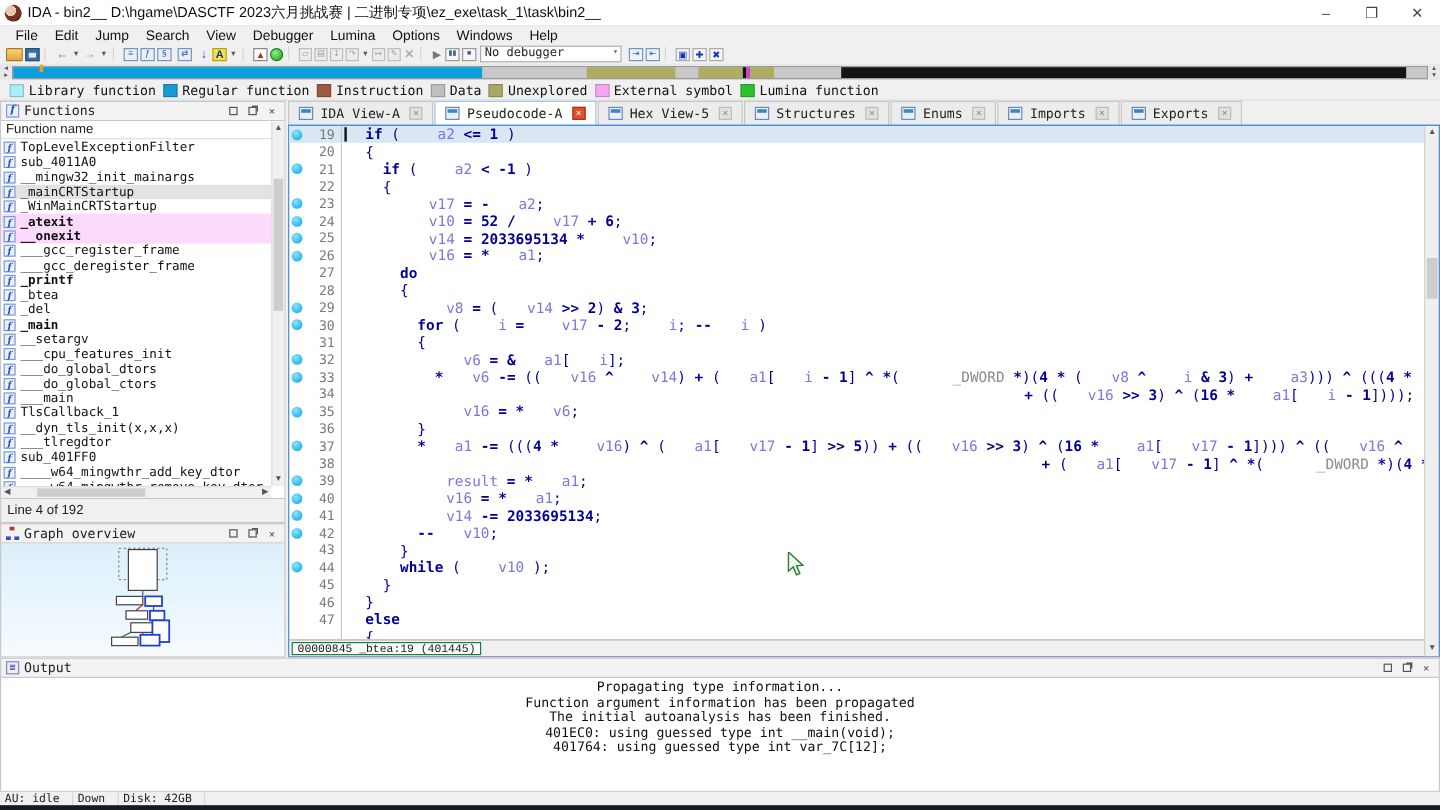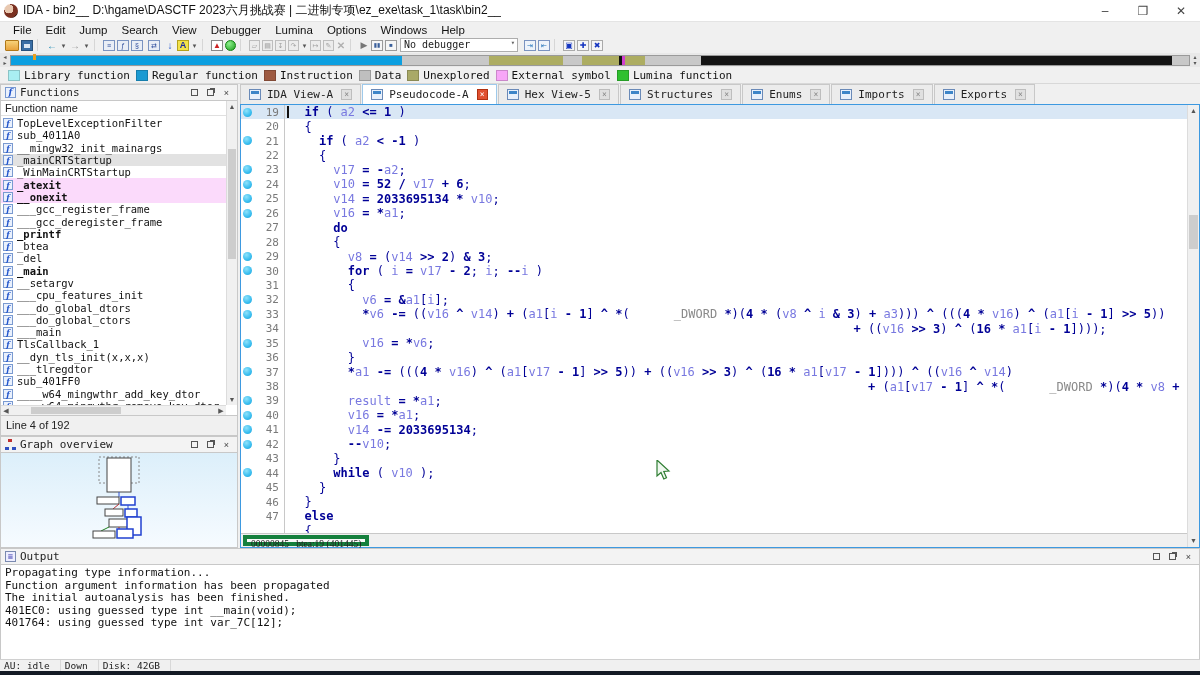--- a/index.html
+++ b/index.html
@@ -102,32 +102,32 @@
   .code-line { height:14.45px; display:flex; align-items:center; white-space:pre; font-family:"DejaVu Sans Mono", monospace; font-size:12px; position:relative; }
   .code-line.cur { background:#d9e7f5; }
   .gut { flex:0 0 44px; display:flex; align-items:center; height:100%; position:relative; }
   .bp { width:9px; height:9px; border-radius:50%; background:radial-gradient(circle at 38% 32%, #8fe2fb, #38bdef 60%, #1d9cd4); position:absolute; left:2px; top:2.5px; }
   .lnum { position:absolute; right:6px; color:#7a7a7a; font-size:11px; }
   .gsep { position:absolute; right:0; top:0; bottom:0; width:1px; background:#c8c8c8; }
   .caret { position:absolute; left:46px; top:1px; bottom:1px; width:1.5px; background:#111; }
   .ctext { padding-left:5px; }
   .c-p { color:#000096; }
   .c-b { color:#000096; font-weight:bold; }
-  .c-v { color:#7878e0; }
+  .c-v { color:#7878e0;margin-left:24px; }
   .c-t { color:#8a8a8a;margin-left:44px; }
   .code-status { position:absolute; left:0; right:12px; bottom:0; height:14px; background:#f0f0f0; border-top:1px solid #c8c8c8; display:flex; align-items:center; }
-  .code-status span { font-family:Liberation Serif, serif; font-size:9.5px; color:#222; background:#fafafa; border:4px solid #15803d; padding:0 4px; margin-left:2px; height:11px; line-height:10px; }
+  .code-status span { font-family:Liberation Mono, monospace; font-size:9.5px; color:#222; background:#fafafa; border:1px solid #15803d; padding:0 4px; margin-left:2px; height:11px; line-height:10px; }
   .code-vscroll { position:absolute; top:0; right:0; width:12px; bottom:0; background:#f0f0f0; border-left:1px solid #dcdcdc; }
   .code-vscroll .arr { height:12px; font-size:7px; color:#555; text-align:center; line-height:12px; }
   .code-vscroll .thumb { position:absolute; left:1px; right:1px; top:110px; height:34px; background:#cdcdcd; }
 
   
   .output { position:absolute; top:548px; left:0; right:0; height:140px; background:#fff; }
   .out-body { position:absolute; top:17px; left:0; right:0; bottom:18px; background:#fff; border:1px solid #c8c8c8; border-top:none; padding:2px 4px; overflow:hidden; }
-  .out-line { font-family:"DejaVu Sans Mono", monospace; font-size:11px; color:#111; line-height:12.6px; white-space:pre; }
+  .out-line { font-family:"DejaVu Sans Mono", monospace; font-size:11px; color:#111; line-height:12.6px; white-space:pre;text-align:center; }
   .python-row { position:absolute; left:0; bottom:0; right:0; height:18px; display:flex; }
   .python-btn { width:40px; height:18px; background:#e4e4e4; border:1px solid #a8a8a8; font-size:10.5px; font-family:"DejaVu Sans Mono", monospace; color:#111; }
   .python-input { flex:1; border:1px solid #a8a8a8; border-left:none; background:#fff; font-size:11px; padding:0 3px; font-family:"DejaVu Sans Mono", monospace; }
 
   
   .statusbar { position:absolute; top:659px; left:0; right:0; height:12px; background:#f0f0f0; border-top:1px solid #d0d0d0; display:flex; align-items:center; font-family:"DejaVu Sans Mono", monospace; font-size:9.5px; color:#222; }
   .sb-cell { padding:0 10px 0 4px; border-right:1px solid #d8d8d8; height:100%; display:flex; align-items:center; }
   .darkstrip { position:absolute; top:671px; left:0; right:0; height:4px; background:#131a24; }
 
   .cursor { position:absolute; left:656px; top:460px; width:18px; height:22px; pointer-events:none; z-index:99; }

